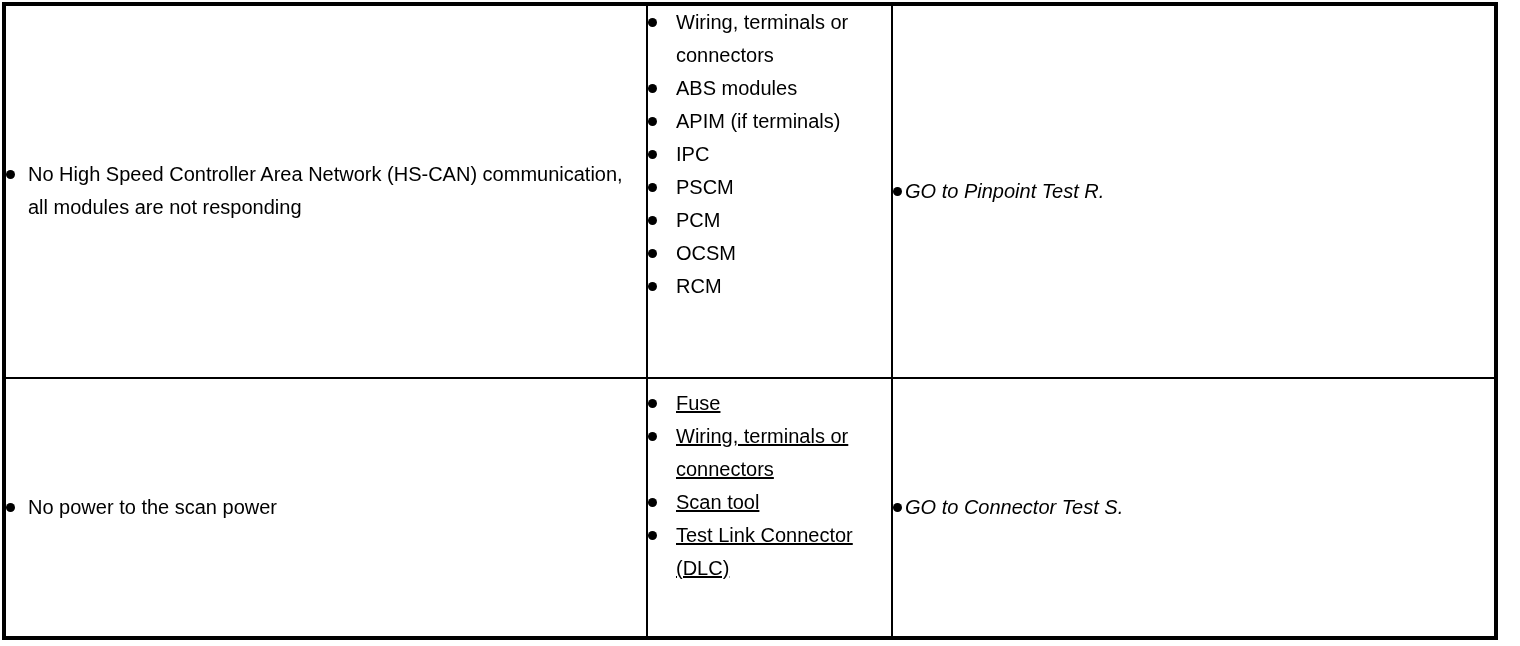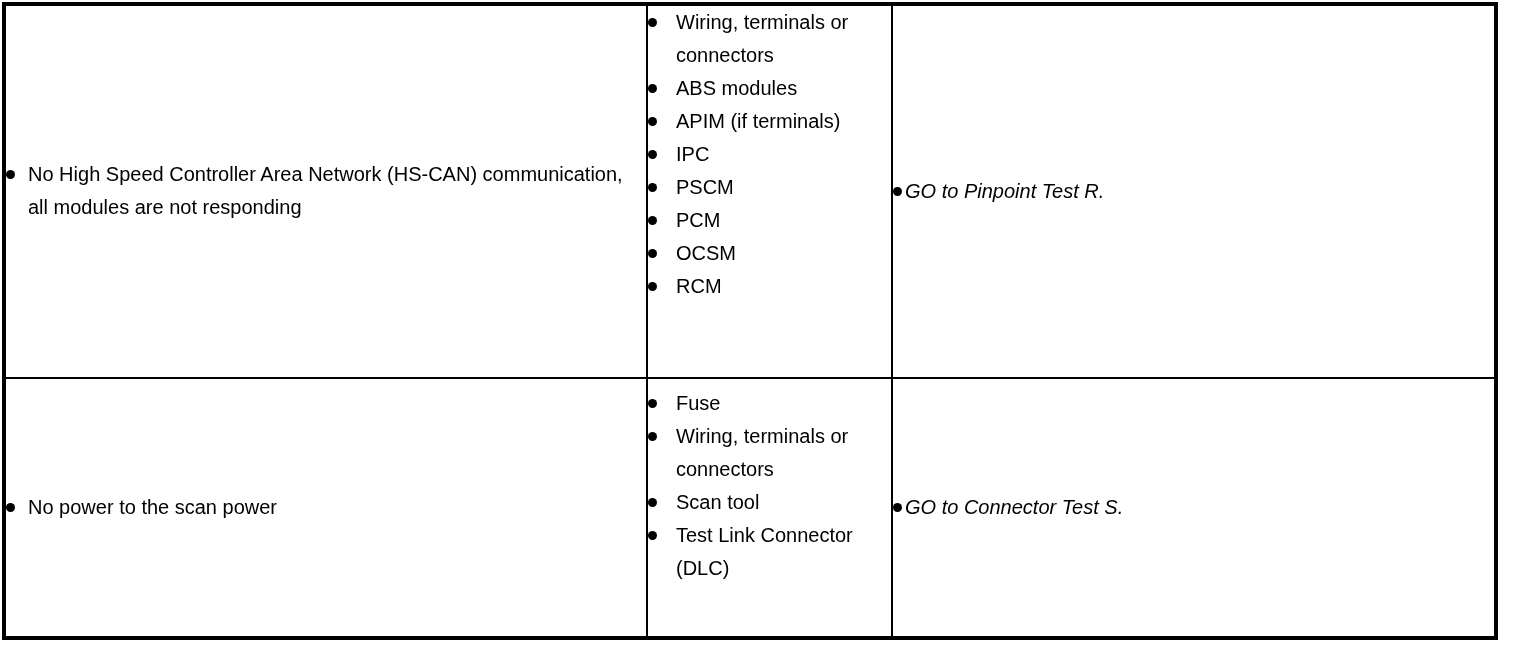--- a/index.html
+++ b/index.html
@@ -109,21 +109,21 @@
   }
   .cell-sources .blist li { padding-left: 28px; }
 
   
   .cell-actions {
     padding-left: 28px;
     padding-right: 14px;
   }
   .cell-actions .blist li { padding-left: 12px; font-style: italic; }
 
-  .row2 .cell-sources { padding-top: 8px; }
+  .row2 .cell-sources { padding-top: 8px; text-decoration: underline; }
 </style>
 </head>
 <body>
 
 <div class="sheet">
 
   <div class="diag-table">
     <table>
       <colgroup>
         <col class="c-condition">

